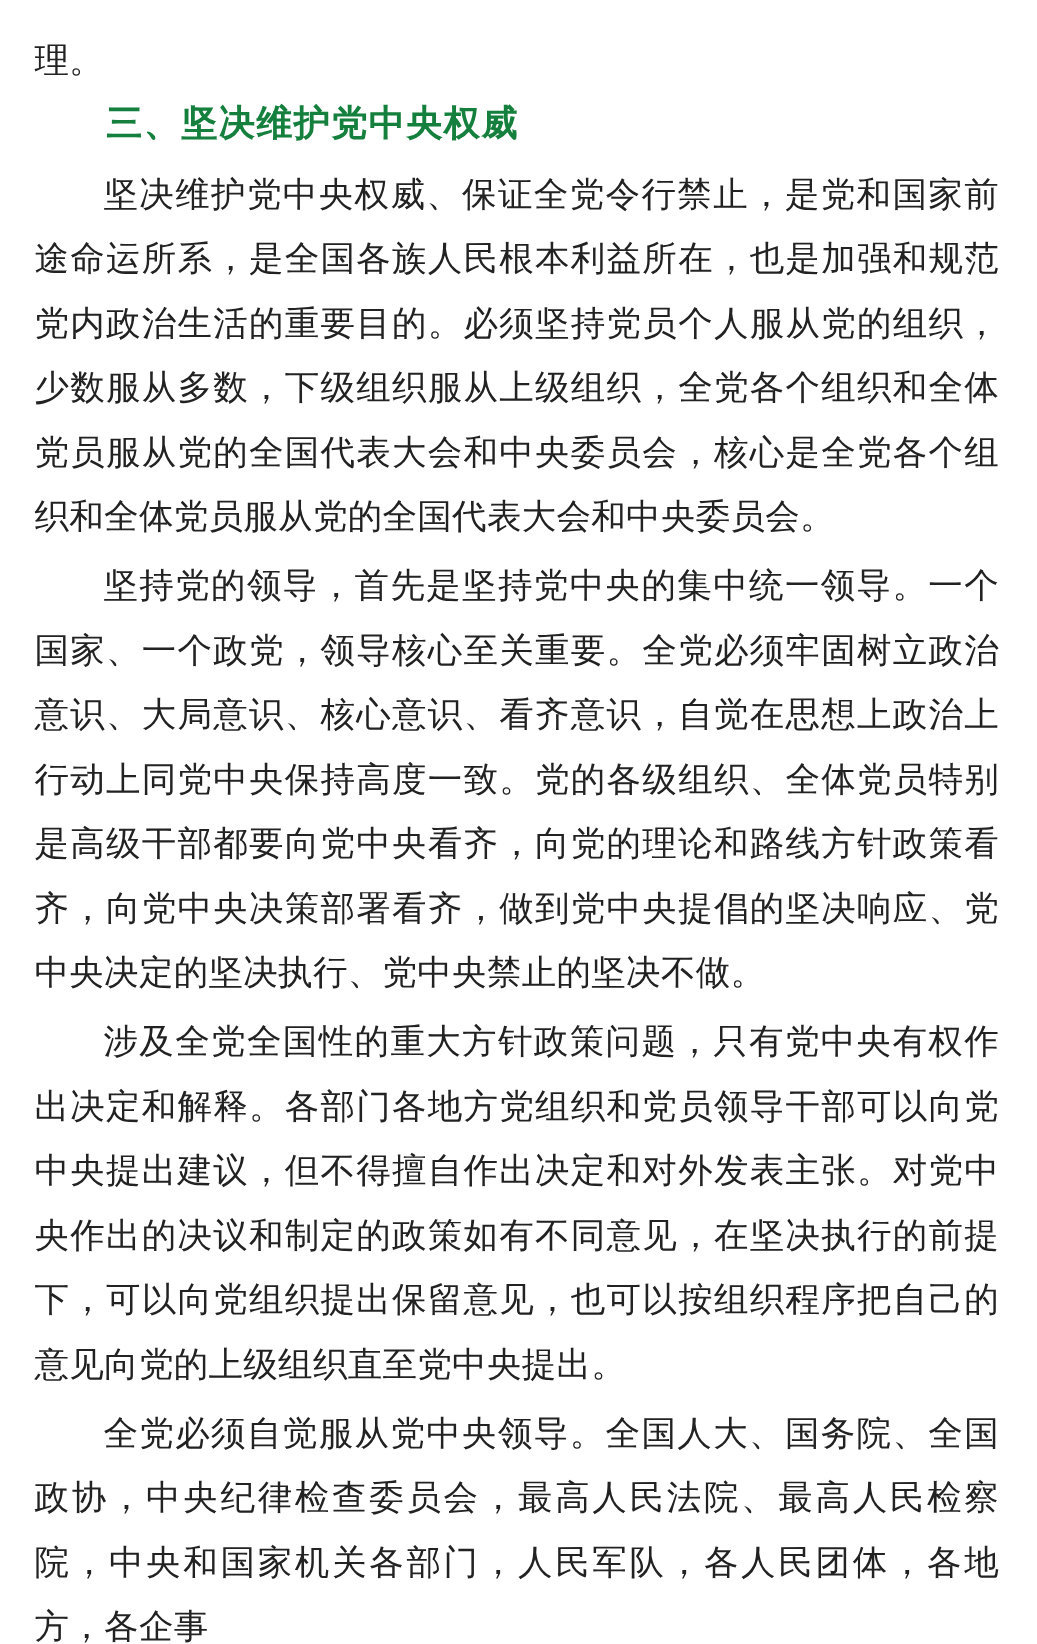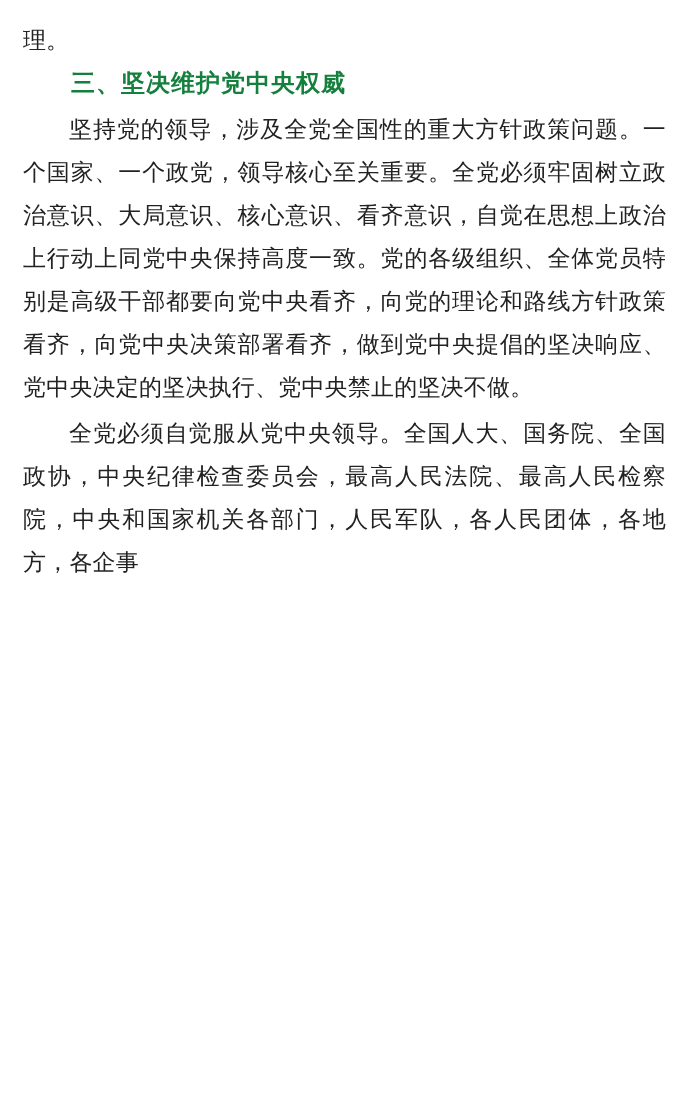--- a/index.html
+++ b/index.html
@@ -44,19 +44,21 @@
 </style>
 </head>
 <body>
 
 <div class="page">
   <div class="body-text">
     <p class="para-continuation">理。</p>
 
     <h2 class="section-heading">三、坚决维护党中央权威</h2>
 
+    <p class="para">坚决维护党中央权威、保证全党令行禁止，是党和国家前途命运所系，是全国各族人民根本利益所在，也是加强和规范党内政治生活的重要目的。必须坚持党员个人服从党的组织，少数服从多数，下级组织服从上级组织，全党各个组织和全体党员服从党的全国代表大会和中央委员会，核心是全党各个组织和全体党员服从党的全国代表大会和中央委员会。</p>
 
-    <p class="para">坚持党的领导，涉及全党全国性的重大方针政策问题。一个国家、一个政党，领导核心至关重要。全党必须牢固树立政治意识、大局意识、核心意识、看齐意识，自觉在思想上政治上行动上同党中央保持高度一致。党的各级组织、全体党员特别是高级干部都要向党中央看齐，向党的理论和路线方针政策看齐，向党中央决策部署看齐，做到党中央提倡的坚决响应、党中央决定的坚决执行、党中央禁止的坚决不做。</p>
+    <p class="para">坚持党的领导，首先是坚持党中央的集中统一领导。一个国家、一个政党，领导核心至关重要。全党必须牢固树立政治意识、大局意识、核心意识、看齐意识，自觉在思想上政治上行动上同党中央保持高度一致。党的各级组织、全体党员特别是高级干部都要向党中央看齐，向党的理论和路线方针政策看齐，向党中央决策部署看齐，做到党中央提倡的坚决响应、党中央决定的坚决执行、党中央禁止的坚决不做。</p>
 
+    <p class="para">涉及全党全国性的重大方针政策问题，只有党中央有权作出决定和解释。各部门各地方党组织和党员领导干部可以向党中央提出建议，但不得擅自作出决定和对外发表主张。对党中央作出的决议和制定的政策如有不同意见，在坚决执行的前提下，可以向党组织提出保留意见，也可以按组织程序把自己的意见向党的上级组织直至党中央提出。</p>
 
     <p class="para">全党必须自觉服从党中央领导。全国人大、国务院、全国政协，中央纪律检查委员会，最高人民法院、最高人民检察院，中央和国家机关各部门，人民军队，各人民团体，各地方，各企事</p>
   </div>
 </div>
 
 </body></html>

